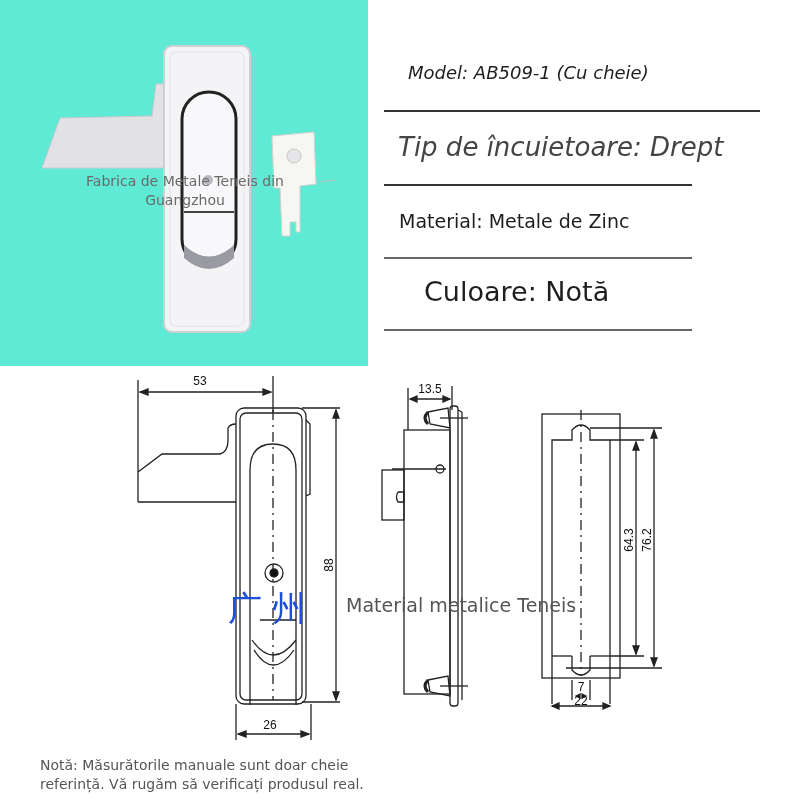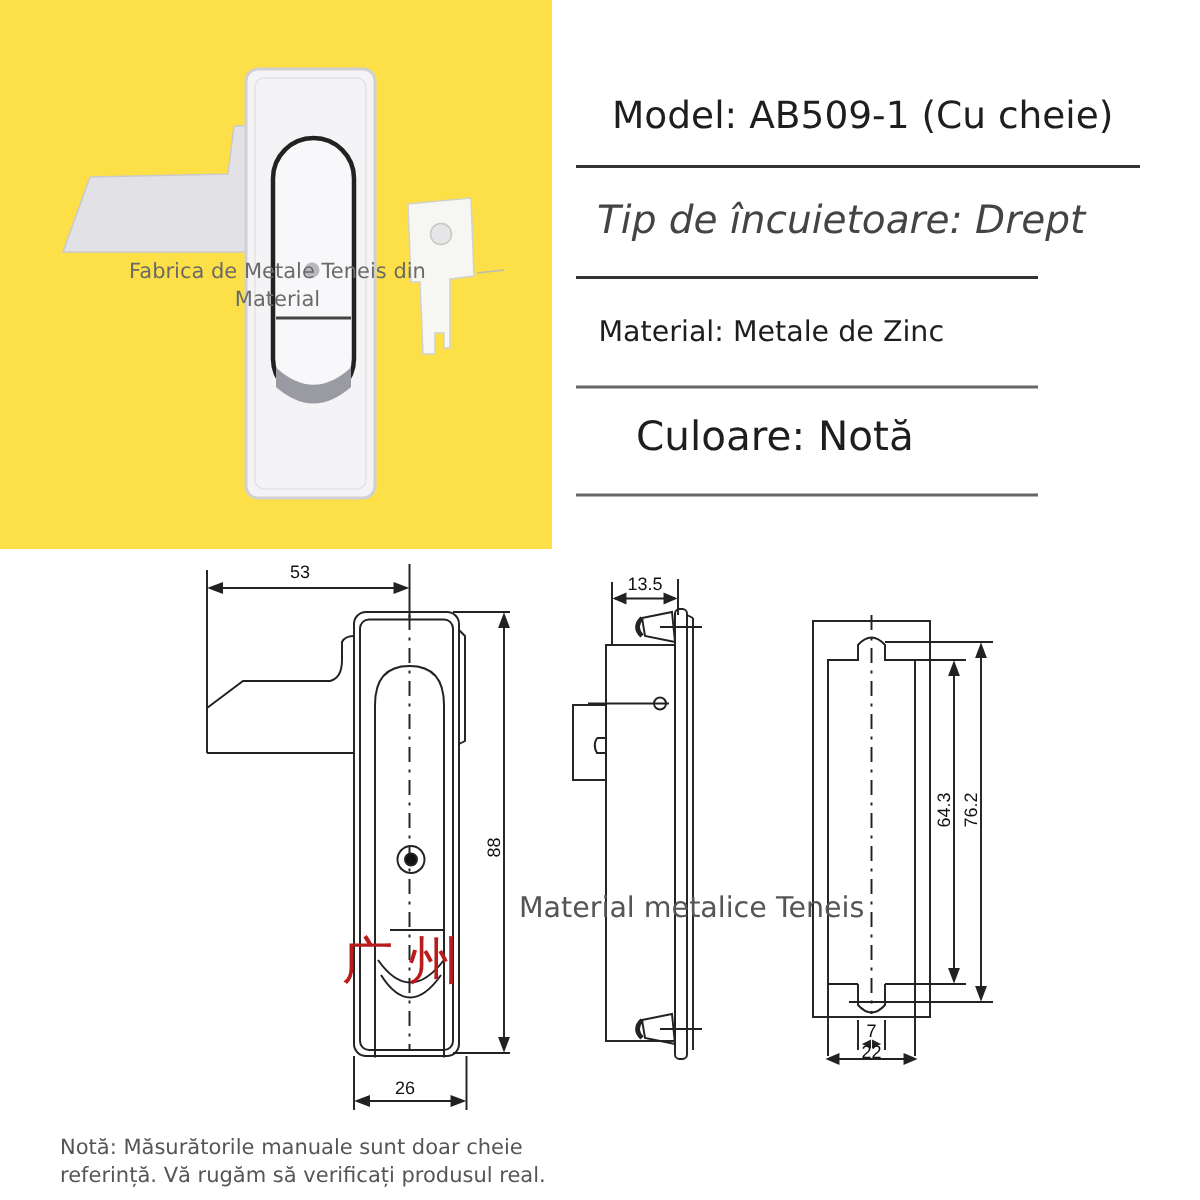--- a/index.html
+++ b/index.html
@@ -1,26 +1,26 @@
 <!DOCTYPE html>
 <html><head>
 <meta charset="utf-8">
 <style>
   html,body{margin:0;padding:0;}
   body{width:800px;height:800px;background:#fff;position:relative;overflow:hidden;font-family:"DejaVu Sans","Liberation Sans",sans-serif;}
-  .photo{position:absolute;left:0;top:0;width:368px;height:366px;background:#fde047;}
+  .photo{position:absolute;left:0;top:0;width:368px;height:366px;background:#5eead4;}
   .photo svg{position:absolute;left:0;top:0;}
   .wm-photo{position:absolute;left:40px;top:172px;width:290px;text-align:center;font-size:14px;line-height:19px;color:#6a6a6a;}
   .specs{position:absolute;left:382px;top:0;width:418px;height:366px;}
   .spec{position:absolute;color:#1e1e1e;white-space:nowrap;}
   .rule{position:absolute;height:2px;background:#333;}
   .drawing{position:absolute;left:0;top:366px;width:800px;height:434px;}
   .dim{font-family:"Liberation Sans",sans-serif;font-size:12px;fill:#111;}
   .wm-draw{position:absolute;left:346px;top:594px;font-size:19px;color:#555;white-space:nowrap;}
-  .wm-cn{position:absolute;left:228px;top:586px;font-size:34px;color:#b91c1c;letter-spacing:10px;font-family:"DejaVu Serif",serif;margin-top:32px;}
+  .wm-cn{position:absolute;left:228px;top:586px;font-size:34px;color:#1d4ed8;letter-spacing:10px;font-family:"DejaVu Serif",serif;}
   .note{position:absolute;left:40px;top:756px;width:360px;font-size:14px;line-height:19px;color:#555;}
 </style>
 </head>
 <body>
 
 <div class="photo">
   <svg width="368" height="366" viewBox="0 0 368 366">
 
     <path d="M42,168 L60,118 L152,116 L156,84 L170,84 L170,168 Z" fill="#e2e2e6" stroke="#c9c9cf" stroke-width="1"></path>
 
@@ -31,26 +31,26 @@
     <line x1="184" y1="212" x2="234" y2="212" stroke="#444" stroke-width="2"></line>
     <path d="M184,245 Q209,268 234,245 L234,258 Q209,280 184,258 Z" fill="#9a9aa2"></path>
     <circle cx="208" cy="180" r="5" fill="#b8b8c0"></circle>
 
     <path d="M272,136 L314,132 L316,184 L300,186 L300,232 L296,232 L296,222 L290,222 L290,236 L282,236 L280,188 L274,188 Z" fill="#f6f6f3" stroke="#d2d2cc" stroke-width="1"></path>
     <circle cx="294" cy="156" r="7" fill="#e6e6e8" stroke="#c8c8c2"></circle>
     <line x1="318" y1="182" x2="336" y2="180" stroke="#bbb" stroke-width="1"></line>
   </svg>
   <div class="wm-photo">
     <div>Fabrica de Metale Teneis din</div>
-    <div>Material</div>
+    <div>Guangzhou</div>
   </div>
 </div>
 
 <div class="specs">
-  <div class="spec" style="left:26px;top:62px;font-size:25px;">Model: AB509-1 (Cu cheie)</div>
+  <div class="spec" style="left:26px;top:62px;font-size:18px;font-style:italic;">Model: AB509-1 (Cu cheie)</div>
   <div class="rule" style="left:2px;top:110px;width:376px;"></div>
   <div class="spec" style="left:16px;top:132px;font-size:26px;color:#444;font-style:italic;">Tip de încuietoare: Drept</div>
   <div class="rule" style="left:2px;top:184px;width:308px;"></div>
   <div class="spec" style="left:17px;top:210px;font-size:19px;">Material: Metale de Zinc</div>
   <div class="rule" style="left:2px;top:257px;width:308px;background:#666;"></div>
   <div class="spec" style="left:42px;top:276px;font-size:27px;">Culoare: Notă</div>
   <div class="rule" style="left:2px;top:329px;width:308px;background:#666;"></div>
 </div>
 
 <div class="drawing">

